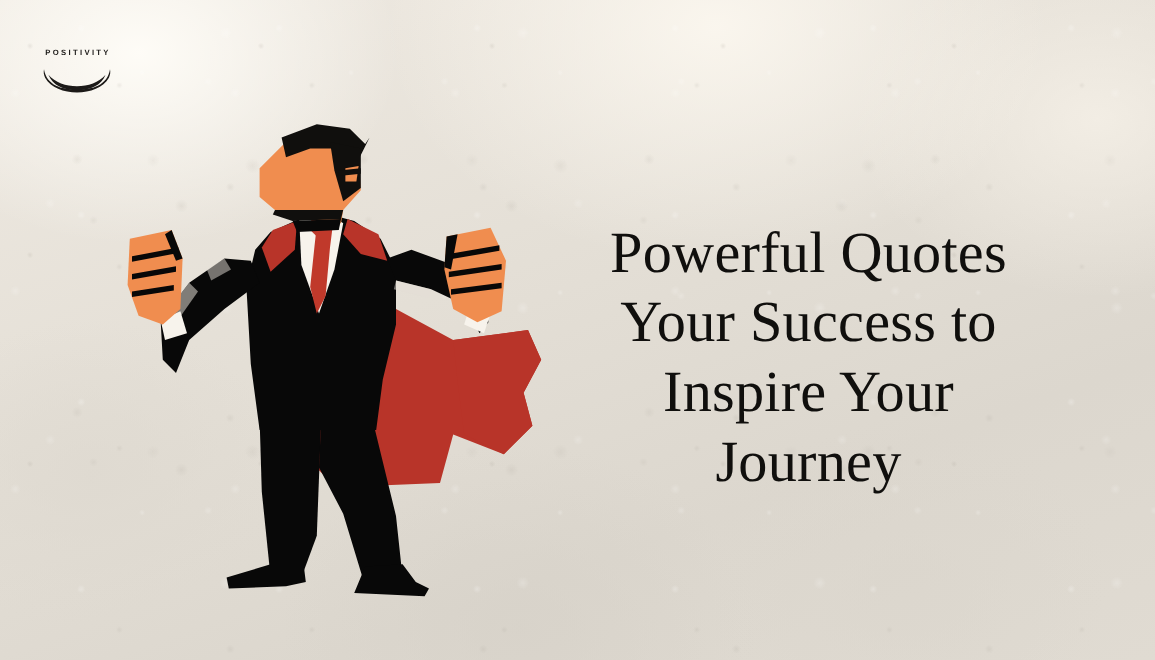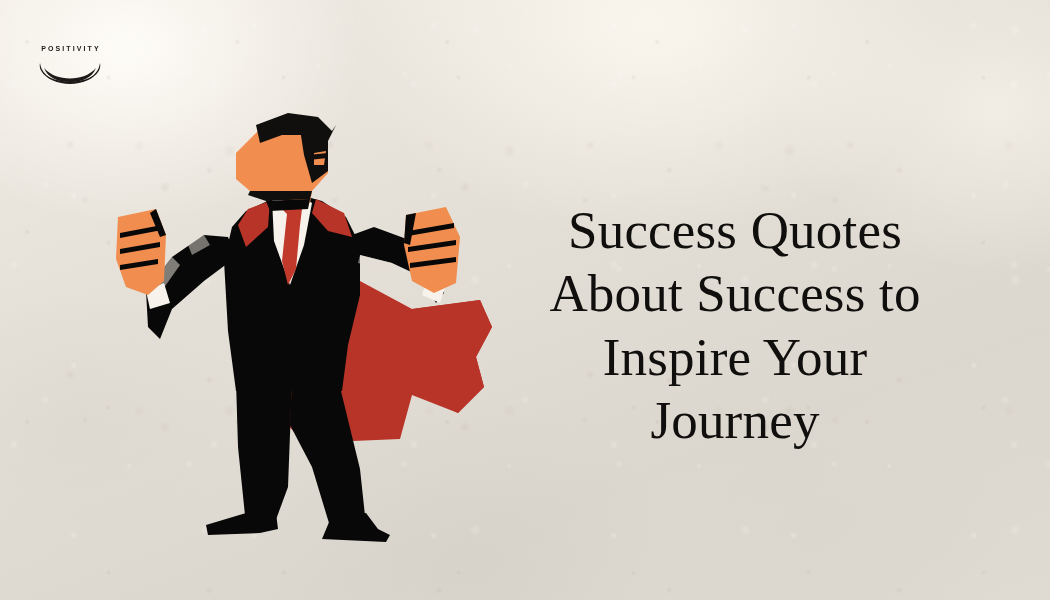--- a/index.html
+++ b/index.html
@@ -108,21 +108,21 @@
       <svg width="80" height="26" viewBox="0 0 80 26">
         <path d="M10 4 C 11 11, 15 16, 21 19 C 30 23.5, 50 23.5, 59 19 C 65 16, 69 11, 70 4
                  C 70.6 6.6, 70.2 9.2, 69 11.6 C 64 20.5, 52 25, 40 25 C 28 25, 16 20.5, 11 11.6
                  C 9.8 9.2, 9.4 6.6, 10 4 Z" fill="#1c1a18"></path>
         <path d="M14 9 C 20 16, 30 19.5, 40 19.5 C 50 19.5, 60 16, 66 9
                  C 62 19, 52 23, 40 23 C 28 23, 18 19, 14 9 Z" fill="#1c1a18"></path>
       </svg>
     </div>
   </div>
 
-  <h1 id="headline">Success Quotes About Success to Inspire Your Journey</h1>
+  <h1 id="headline">Powerful Quotes Your Success to Inspire Your Journey</h1>
 
   <div id="illustration">
     <svg width="460" height="460" viewBox="0 0 460 460" shape-rendering="geometricPrecision">
 
       <g>
         <path d="M176 196
                  L 300 186
                  L 352 214
                  L 420 205
                  L 432 232

